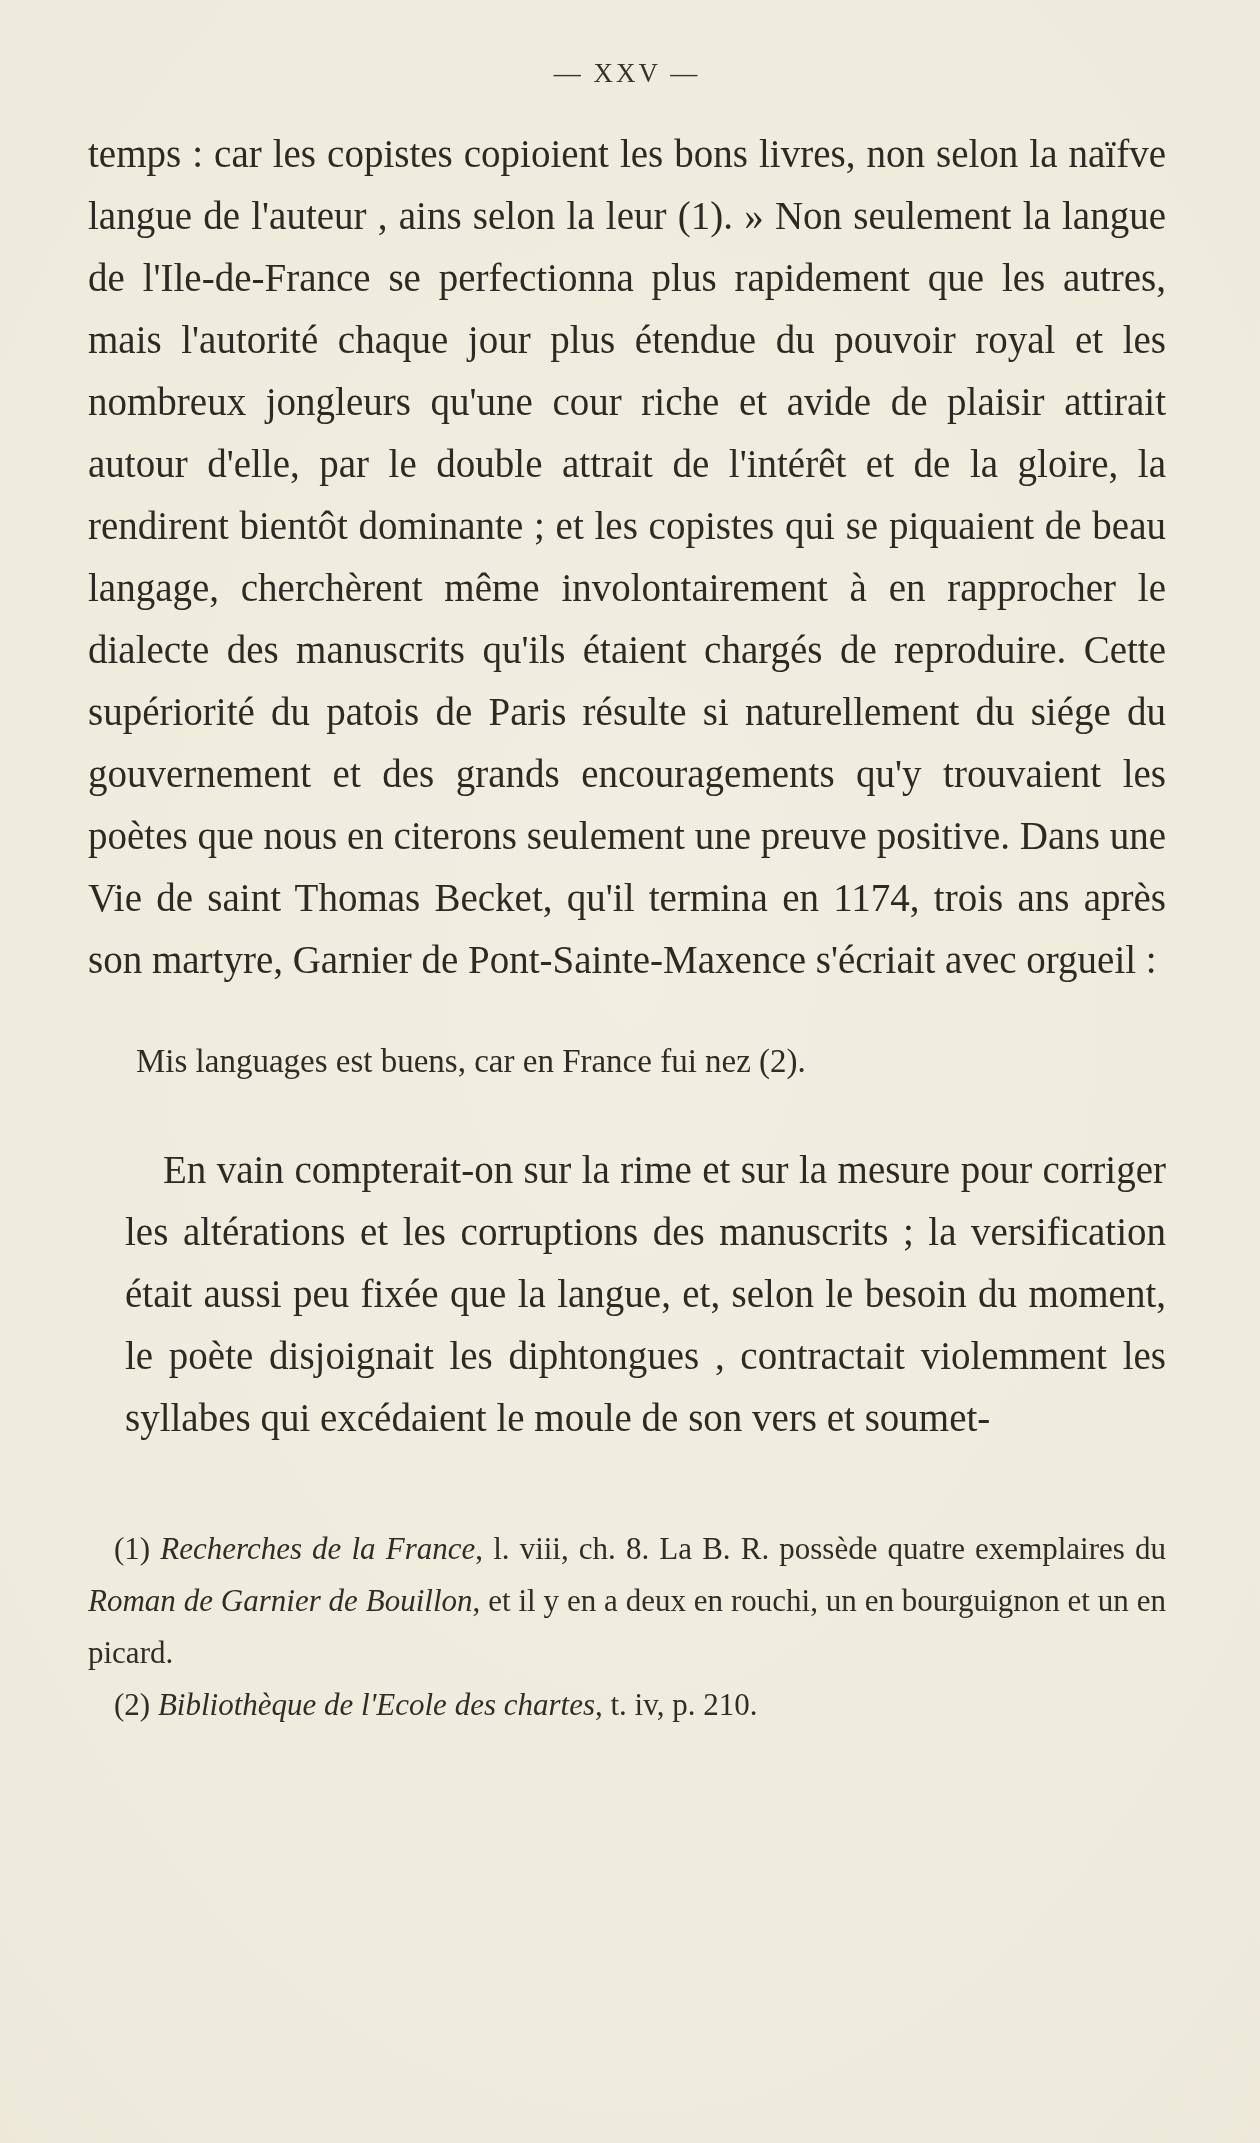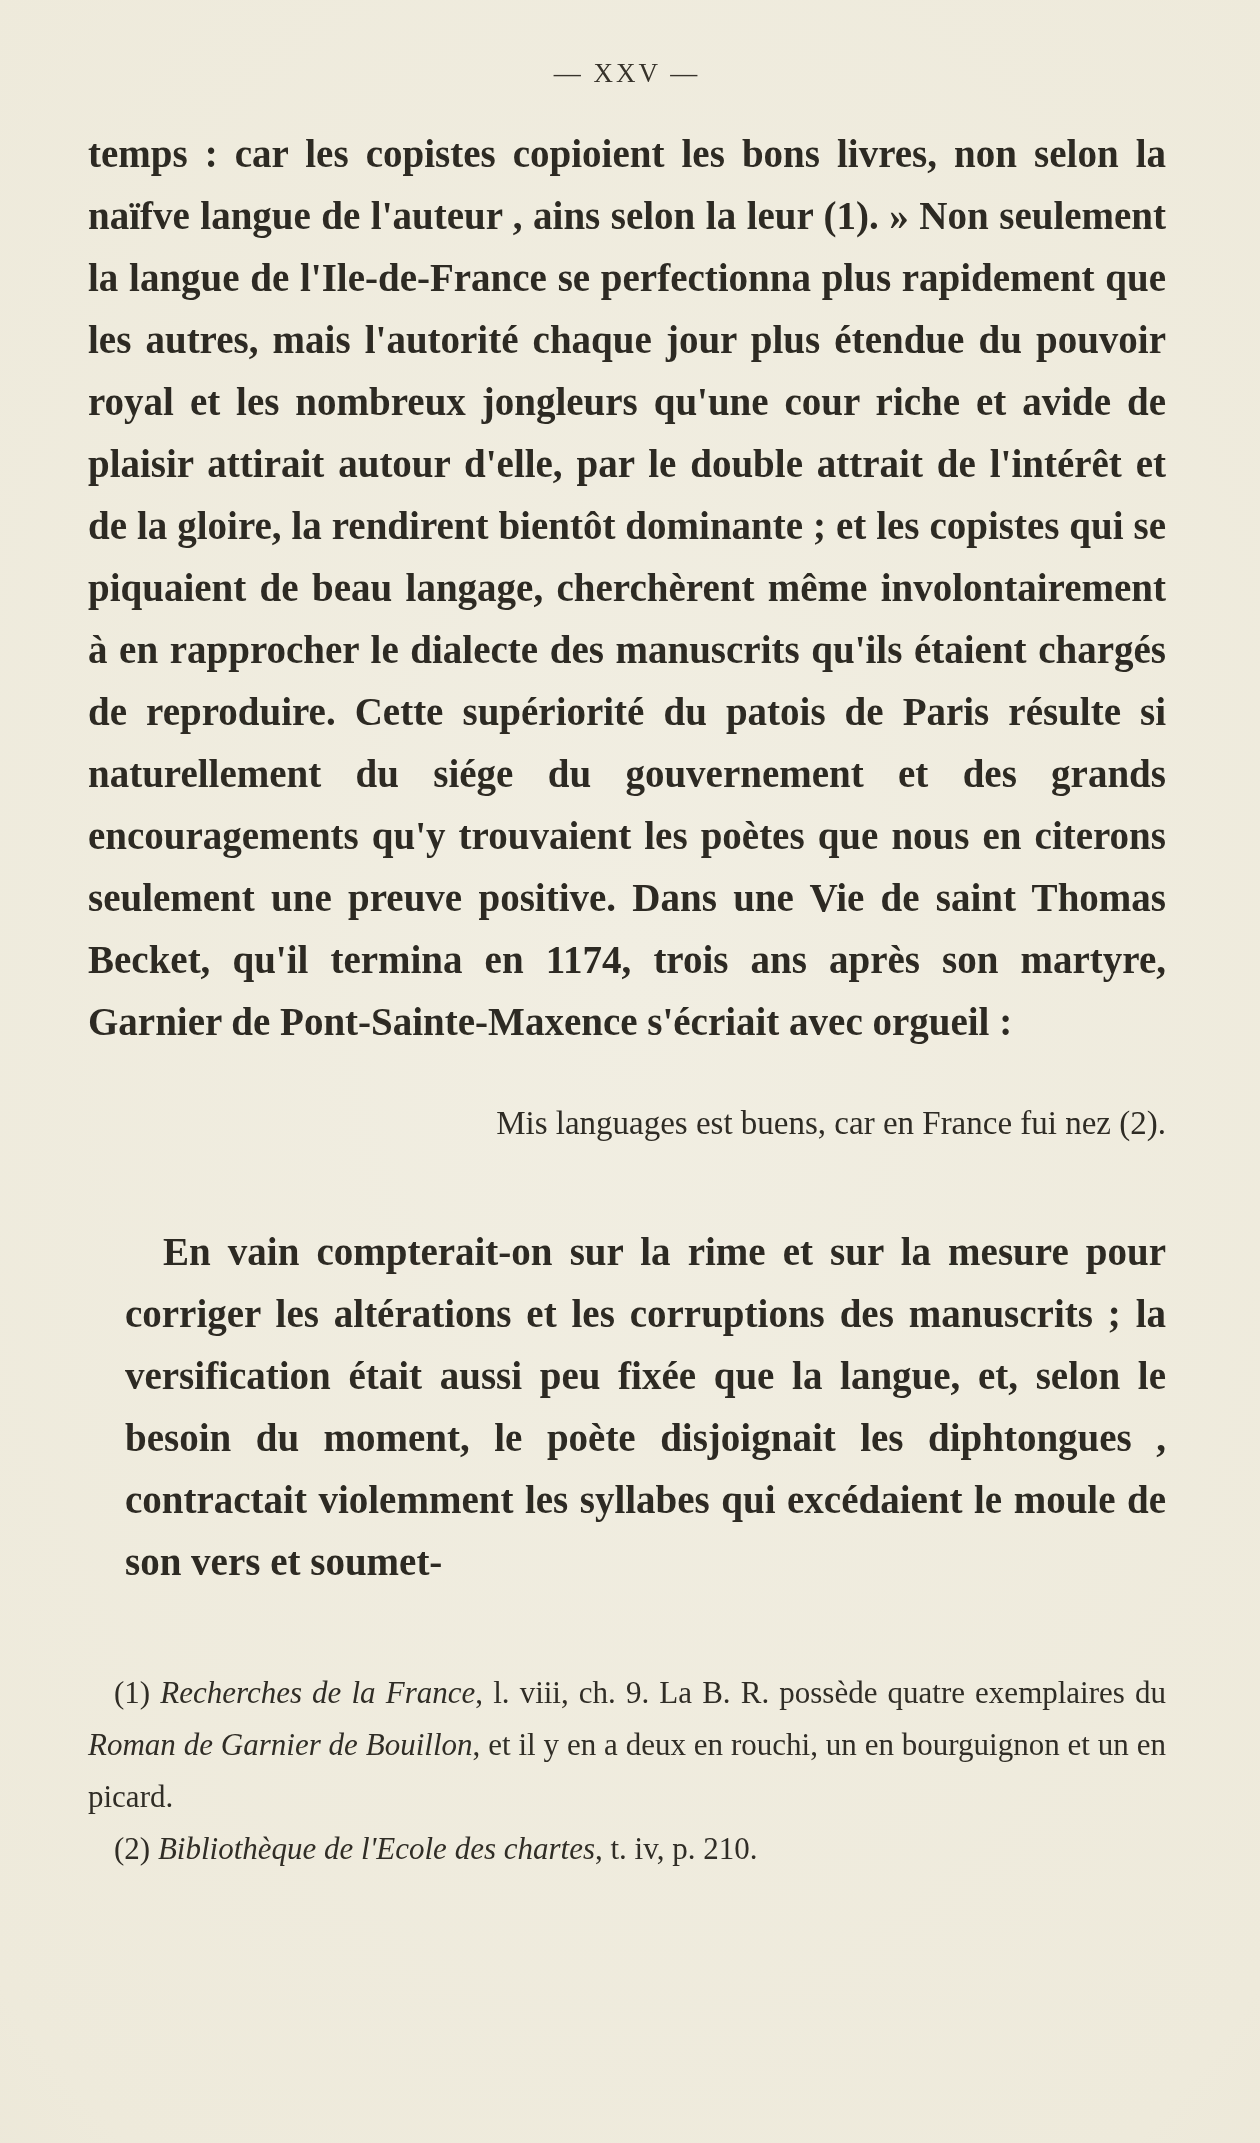--- a/index.html
+++ b/index.html
@@ -33,33 +33,32 @@
     letter-spacing: 3px;
     color: #37332b;
     margin: 0 0 34px 0;
   }
   .body-para {
     margin: 0;
     font-size: 39px;
     line-height: 62px;
     text-align: justify;
     color: #2d2a23;
-    font-weight: bold;
   }
   .body-para.indented {
     text-indent: 38px;
     margin-left: 37px;
   }
   .quote {
-    margin: 48px 0 76px 0;
+    margin: 48px 0 56px 0;
     padding-left: 48px;
     font-size: 33px;
     line-height: 44px;
     color: #2f2c25;
-    text-align: right;
+    text-align: left;
   }
   .footnotes {
     margin-top: 74px;
     font-size: 31px;
     line-height: 52px;
     color: #302d26;
   }
   .footnote {
     margin: 0;
     text-indent: 26px;
@@ -77,18 +76,18 @@
 
     <p class="page-header">— XXV —</p>
 
     <p class="body-para">temps : car les copistes copioient les bons livres, non selon la naïfve langue de l'auteur , ains selon la leur (1). » Non seulement la langue de l'Ile-de-France se perfectionna plus rapidement que les autres, mais l'autorité chaque jour plus étendue du pouvoir royal et les nombreux jongleurs qu'une cour riche et avide de plaisir attirait autour d'elle, par le double attrait de l'intérêt et de la gloire, la rendirent bientôt dominante ; et les copistes qui se piquaient de beau langage, cherchèrent même involontairement à en rapprocher le dialecte des manuscrits qu'ils étaient chargés de reproduire. Cette supériorité du patois de Paris résulte si naturellement du siége du gouvernement et des grands encouragements qu'y trouvaient les poètes que nous en citerons seulement une preuve positive. Dans une Vie de saint Thomas Becket, qu'il termina en 1174, trois ans après son martyre, Garnier de Pont-Sainte-Maxence s'écriait avec orgueil :</p>
 
     <p class="quote">Mis languages est buens, car en France fui nez (2).</p>
 
     <p class="body-para indented">En vain compterait-on sur la rime et sur la mesure pour corriger les altérations et les corruptions des manuscrits ; la versification était aussi peu fixée que la langue, et, selon le besoin du moment, le poète disjoignait les diphtongues , contractait violemment les syllabes qui excédaient le moule de son vers et soumet-</p>
 
     <div class="footnotes">
-      <p class="footnote"><span>(1) </span><span class="italic">Recherches de la France</span><span>, l. viii, ch. 9. La B. R. possède quatre exemplaires du </span><span class="italic">Roman de Garnier de Bouillon</span><span>, et il y en a deux en rouchi, un en bourguignon et un en picard.</span></p>
+      <p class="footnote"><span>(1) </span><span class="italic">Recherches de la France</span><span>, l. viii, ch. 8. La B. R. possède quatre exemplaires du </span><span class="italic">Roman de Garnier de Bouillon</span><span>, et il y en a deux en rouchi, un en bourguignon et un en picard.</span></p>
       <p class="footnote"><span>(2) </span><span class="italic">Bibliothèque de l'Ecole des chartes</span><span>, t. iv, p. 210.</span></p>
     </div>
 
   </div>
 </div>
 
 </body></html>

